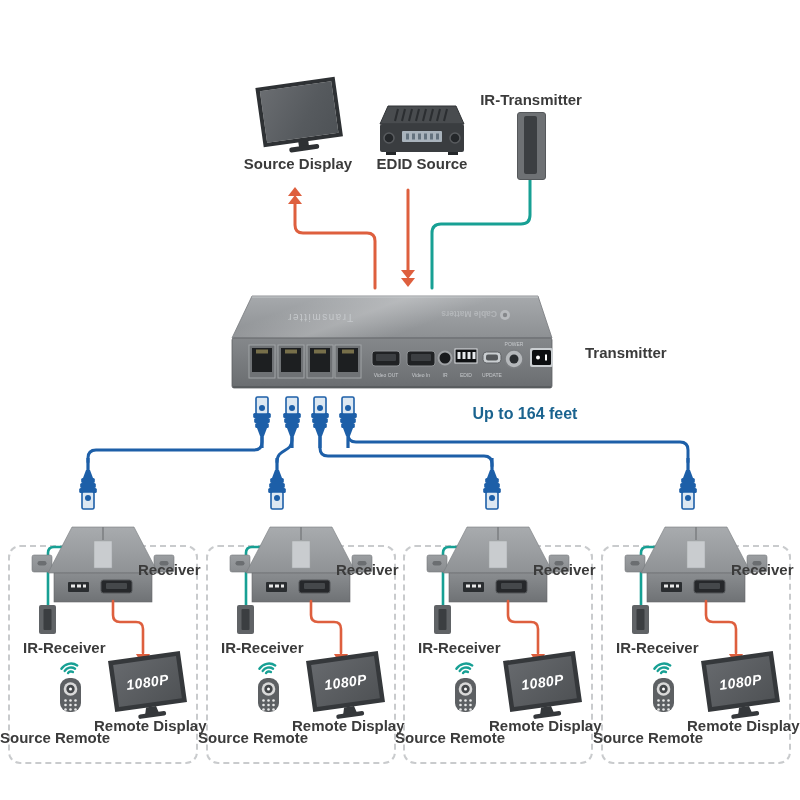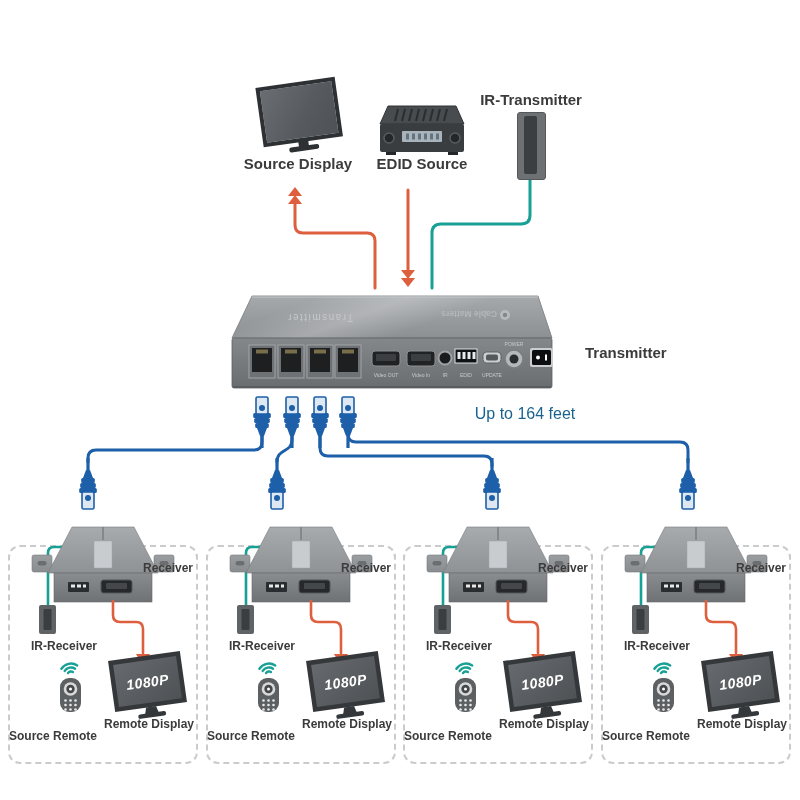--- a/index.html
+++ b/index.html
@@ -1,33 +1,33 @@
 <!DOCTYPE html>
 <html><head>
 <meta charset="utf-8">
 <style>
   html,body{margin:0;padding:0;background:#fff;}
   #canvas{position:relative;width:800px;height:800px;background:#fff;overflow:hidden;
           font-family:"Liberation Sans",sans-serif;}
   .abs{position:absolute;}
   .lbl{color:#3b3b3b;font-weight:bold;text-align:center;white-space:nowrap;}
   .toplbl{font-size:15px;}
-  .dist{color:#1a638f;font-size:16px;font-weight:normal;text-align:center;white-space:nowrap;}
+  .dist{color:#1a638f;font-size:16px;font-weight:bold;text-align:center;white-space:nowrap;}
   
   .tv-frame{width:72px;height:52px;background:linear-gradient(125deg,#6a6d71,#565a5e 60%,#4e5256);
             border:4px solid #2e3134;}
   .tv-neck{width:10px;height:7px;background:#2e3134;}
   .tv-base{width:30px;height:5px;background:#2e3134;border-radius:2px;}
   
   .ir-stick-outer{width:27px;height:66px;background:#6e7174;border:1px solid #55585b;border-radius:3px;}
   .ir-stick-inner{position:absolute;left:6px;top:3px;width:13px;height:58px;background:#3c3f42;border-radius:2px;}
   
   .rx-group{top:525px;width:190px;height:240px;}
   .rx-box{left:0;top:20px;width:186px;height:215px;border:2px dashed #c9cbcd;border-radius:12px;}
-  .rx-group .lbl{font-size:12px;}
+  .rx-group .lbl{font-size:15px;}
   .rx-lbl-receiver{left:130px;top:36px;width:60px;}
   .rx-lbl-ir{left:15px;top:114px;width:82px;}
   .rx-lbl-sr{left:-8px;top:204px;width:106px;}
   .rx-lbl-rd{left:86px;top:192px;width:110px;}
 </style>
 </head>
 <body>
 
 <div id="canvas">
 

